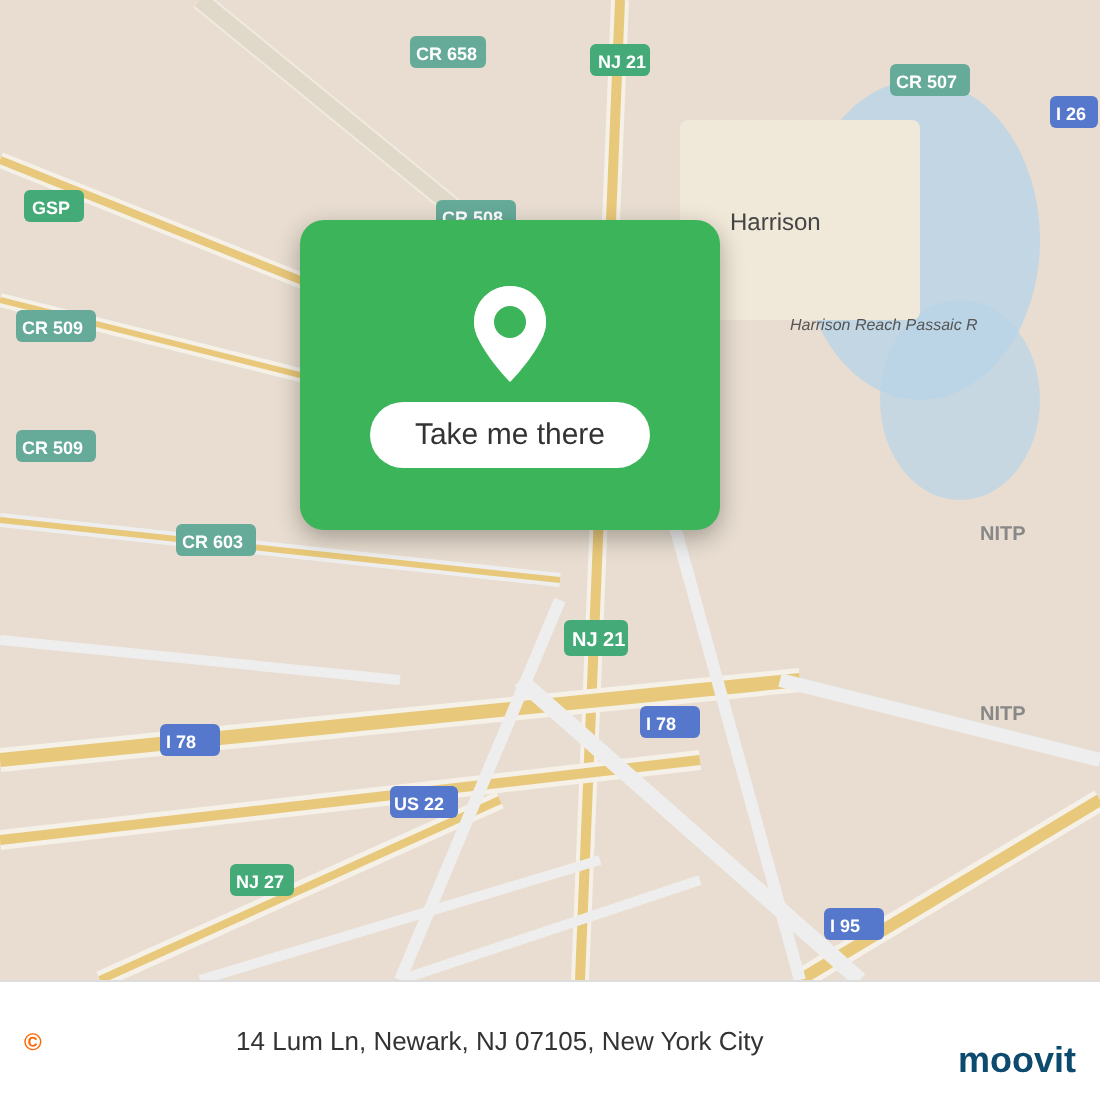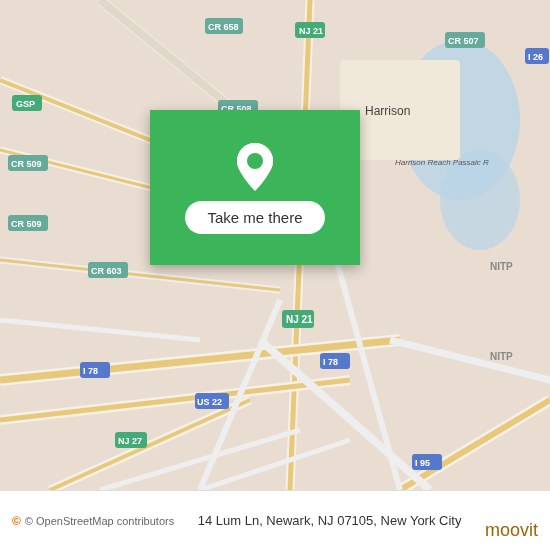--- a/index.html
+++ b/index.html
@@ -28,21 +28,21 @@
     }
 
     
     .location-card {
       position: absolute;
       top: 110px;
       left: 150px;
       width: 210px;
       height: 155px;
       background: #3cb55a;
-      border-radius: 0;
+      border-radius: 12px;
       display: flex;
       flex-direction: column;
       align-items: center;
       justify-content: center;
       gap: 8px;
       box-shadow: 0 4px 12px rgba(0,0,0,0.3);
     }
 
     .take-me-btn {
       background: white;
@@ -84,22 +84,22 @@
 
     .address-text {
       font-size: 13px;
       color: #333;
       font-weight: 500;
       text-align: center;
     }
 
     .moovit-logo {
       font-size: 18px;
-      font-weight: normal;
-      color: #a16207;
+      font-weight: bold;
+      color: #0c4a6e;
       margin-top: 20px;
     }
   </style>
 </head>
 <body>
 
 <div class="map-container">
 
   <svg class="map-bg" viewBox="0 0 550 490" xmlns="http://www.w3.org/2000/svg">
 
@@ -206,17 +206,16 @@
       <path d="M22 2 C12 2 4 10 4 20 C4 32 22 50 22 50 C22 50 40 32 40 20 C40 10 32 2 22 2Z" fill="white"></path>
       <circle cx="22" cy="20" r="8" fill="#3cb55a"></circle>
     </svg>
     <button class="take-me-btn">Take me there</button>
   </div>
 </div>
 
 <div class="footer">
   <div class="footer-left">
     <span class="osm-logo">©</span>
-    <span style="font-size:11px;color:#666;">© OpenStreetMap contributors</span>
   </div>
   <span class="address-text">14 Lum Ln, Newark, NJ 07105, New York City</span>
   <div class="moovit-logo">moovit</div>
 </div>
 
 </body></html>

